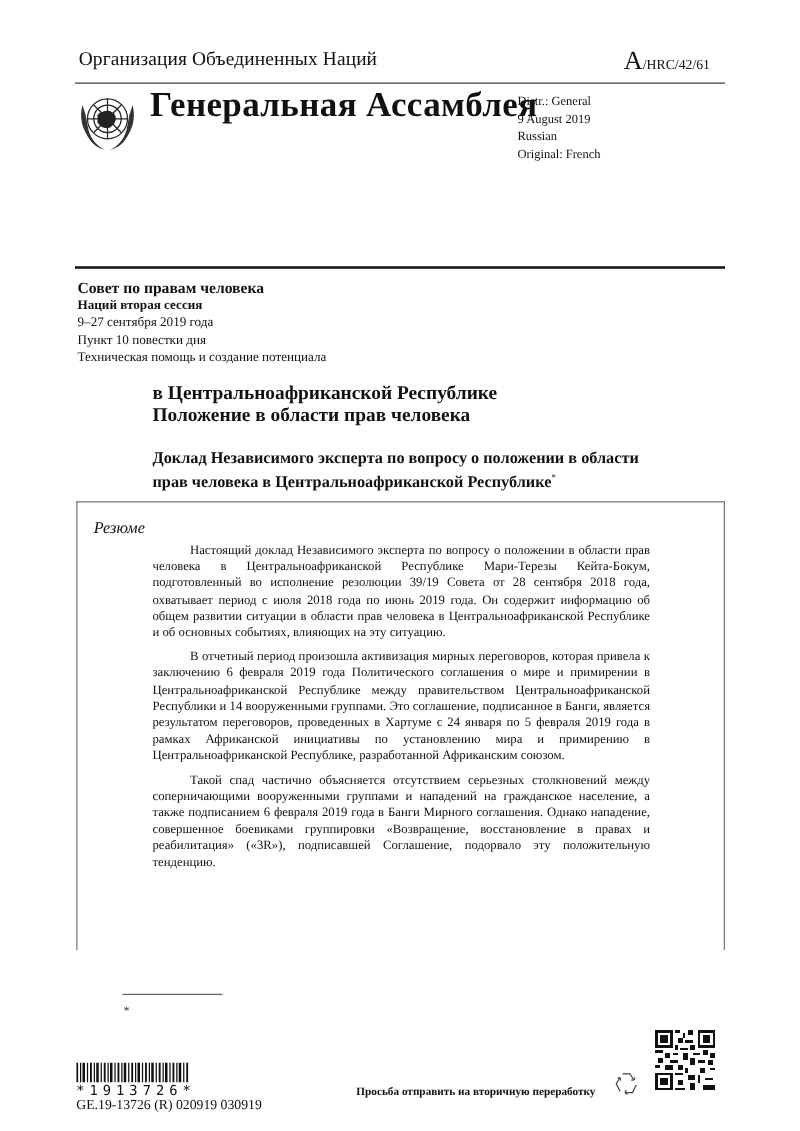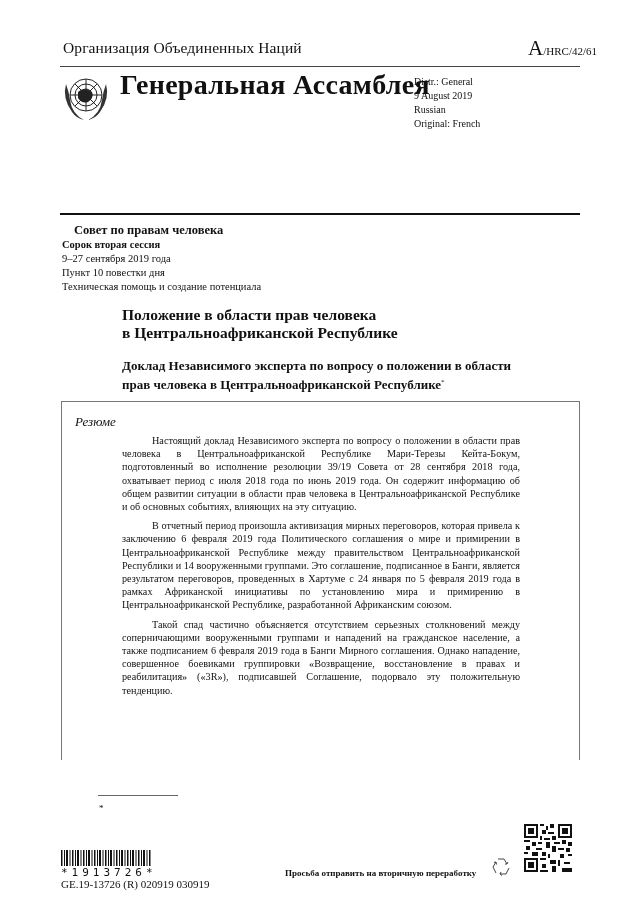--- a/index.html
+++ b/index.html
@@ -2,31 +2,31 @@
 <html><head>
 <meta charset="utf-8">
 <style>
   html, body { margin: 0; padding: 0; background: #ffffff; }
   body { width: 640px; height: 905px; position: relative; overflow: hidden;
          font-family: "Liberation Serif", "DejaVu Serif", serif; color: #111; }
   .abs { position: absolute; }
 
   
   .org-name { left: 63px; top: 39px; font-size: 15.5px; letter-spacing: 0.1px; }
-  .symbol { right: 43px; top: 36px; font-size: 11px; white-space: nowrap; }
+  .symbol { right: 72px; top: 36px; font-size: 11px; white-space: nowrap; }
   .symbol .big { font-size: 21px; }
   .rule-top { left: 60px; top: 66px; width: 520px; height: 0; border-top: 1.5px solid #444; }
   .logo { left: 60px; top: 70px; width: 52px; height: 56px; }
   .body-title { left: 120px; top: 69px; font-size: 28px; font-weight: bold; letter-spacing: 0.3px; }
   .distr { left: 414px; top: 75px; font-size: 10px; line-height: 14px; }
 
   .rule-mid { left: 60px; top: 213px; width: 520px; height: 0; border-top: 2.5px solid #111; }
 
   .council { left: 62px; top: 222px; font-size: 12px; line-height: 14px; }
-  .council .c1 { font-weight: bold; font-size: 12.5px; line-height: 16px; margin-left: 12px; }
+  .council .c1 { font-weight: bold; font-size: 12.5px; line-height: 16px; }
   .council .c2 { font-weight: bold; font-size: 10.5px; }
   .council .c3, .council .c4 { font-size: 10.5px; }
   .council .c5 { font-weight: normal; font-size: 10.5px; }
 
   .main-title { left: 122px; top: 306px; font-size: 15.5px; font-weight: bold; line-height: 18px; }
   .sub-title { left: 122px; top: 358px; font-size: 13px; font-weight: bold; line-height: 16px; width: 420px; }
   .sub-title sup { font-size: 7px; font-weight: normal; }
 
   .summary-box { left: 61px; top: 401px; width: 517px; height: 358px;
                  border-top: 1.2px solid #777; border-left: 1.2px solid #777; border-right: 1.2px solid #777; }
@@ -74,29 +74,29 @@
   <div>Distr.: General</div>
   <div>9 August 2019</div>
   <div>Russian</div>
   <div>Original: French</div>
 </div>
 
 <div class="abs rule-mid"></div>
 
 <div class="abs council">
   <div class="c1">Совет по правам человека</div>
-  <div class="c2">Сорок вторая сессия</div>
+  <div class="c2">Наций вторая сессия</div>
   <div class="c3">9–27 сентября 2019 года</div>
   <div class="c4">Пункт 10 повестки дня</div>
   <div class="c5">Техническая помощь и создание потенциала</div>
 </div>
 
 <div class="abs main-title">
+  <div>в Центральноафриканской Республике</div>
   <div>Положение в области прав человека</div>
-  <div>в Центральноафриканской Республике</div>
 </div>
 <div class="abs sub-title"><span>Доклад Независимого эксперта по вопросу о положении в области прав человека в Центральноафриканской Республике</span><sup>*</sup></div>
 
 <div class="abs summary-box"></div>
 <div class="abs summary-label">Резюме</div>
 <div class="abs summary-text">
   <p>Настоящий доклад Независимого эксперта по вопросу о положении в области прав человека в Центральноафриканской Республике Мари-Терезы Кейта-Бокум, подготовленный во исполнение резолюции 39/19 Совета от 28 сентября 2018 года, охватывает период с июля 2018 года по июнь 2019 года. Он содержит информацию об общем развитии ситуации в области прав человека в Центральноафриканской Республике и об основных событиях, влияющих на эту ситуацию.</p>
   <p>В отчетный период произошла активизация мирных переговоров, которая привела к заключению 6 февраля 2019 года Политического соглашения о мире и примирении в Центральноафриканской Республике между правительством Центральноафриканской Республики и 14 вооруженными группами. Это соглашение, подписанное в Банги, является результатом переговоров, проведенных в Хартуме с 24 января по 5 февраля 2019 года в рамках Африканской инициативы по установлению мира и примирению в Центральноафриканской Республике, разработанной Африканским союзом.</p>
   <p>Такой спад частично объясняется отсутствием серьезных столкновений между соперничающими вооруженными группами и нападений на гражданское население, а также подписанием 6 февраля 2019 года в Банги Мирного соглашения. Однако нападение, совершенное боевиками группировки «Возвращение, восстановление в правах и реабилитация» («3R»), подписавшей Соглашение, подорвало эту положительную тенденцию.</p>
 </div>

